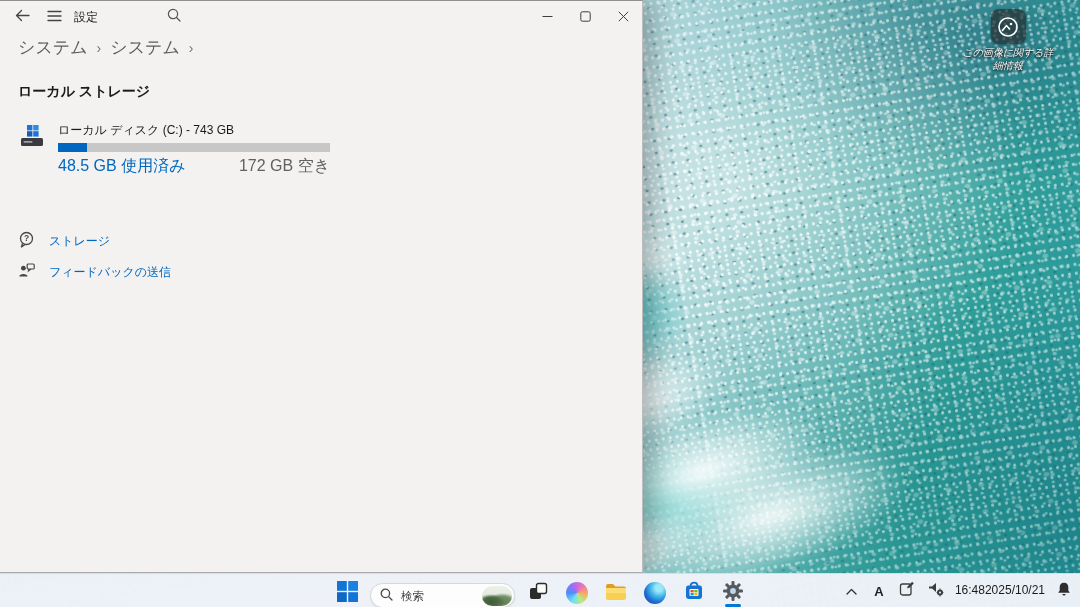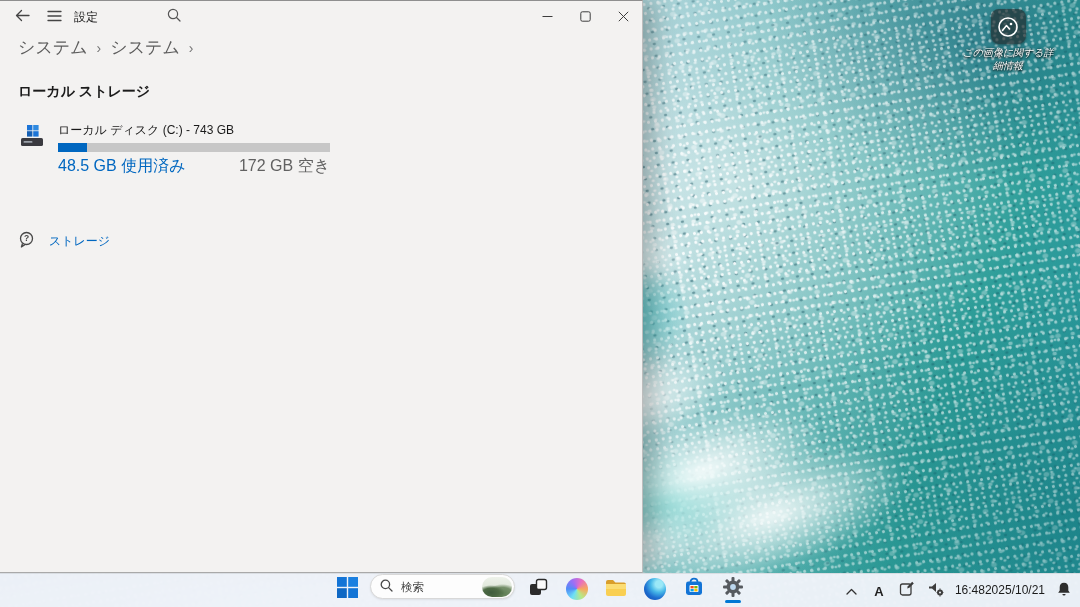--- a/index.html
+++ b/index.html
@@ -98,21 +98,21 @@
   .free-label{color:#616161;}
 
   .footer-links{margin:54px 0 0 18px;}
   .f-link{display:flex;align-items:center;gap:14px;margin-bottom:10px;cursor:pointer;}
   .f-link-label{font-size:12px;color:#0067c0;}
 
   
   .taskbar{position:absolute;left:0;bottom:0;width:1080px;height:34px;
            background:rgba(240,243,249,.97);border-top:1px solid rgba(0,0,0,.08);}
   .tb-center{position:absolute;left:50%;top:0;height:34px;transform:translateX(-50%);
-             display:flex;align-items:flex-start;gap:7px;}
+             display:flex;align-items:flex-end;gap:7px;}
   .task-btn{position:relative;width:32px;height:30px;border-radius:5px;display:flex;
             align-items:center;justify-content:center;cursor:pointer;}
   .searchbox{display:flex;align-items:center;width:145px;height:25px;border-radius:13px;
              background:#fdfdfd;border:1px solid #d8d8d8;box-shadow:0 1px 2px rgba(0,0,0,.08);
              padding:0 2px 0 9px;cursor:text;}
   .searchbox input{border:none;outline:none;background:transparent;width:78px;font-size:11.5px;
              color:#3c3c3c;margin-left:6px;font-family:"Liberation Sans",sans-serif;}
   .searchbox input::placeholder{color:#3f3f3f;opacity:1;}
   .search-thumb{margin-left:auto;width:30px;height:20px;border-radius:10px;
      background:
@@ -247,20 +247,31 @@
       <div class="f-link">
         <span>
           <svg width="17" height="17" viewBox="0 0 17 17">
             <circle cx="8.5" cy="7.5" r="6" fill="none" stroke="#474747" stroke-width="1.3"></circle>
             <path d="M4.5 12.5 L3.4 16 L7.2 13.5" fill="none" stroke="#474747" stroke-width="1.3" stroke-linejoin="round"></path>
             <text x="8.5" y="10.4" font-size="8.5" font-family="Liberation Sans, sans-serif" font-weight="bold" fill="#474747" text-anchor="middle">?</text>
           </svg>
         </span>
         <span class="f-link-label">ストレージ</span>
       </div>
+      <div class="f-link">
+        <span>
+          <svg width="17" height="17" viewBox="0 0 17 17">
+            <circle cx="5.4" cy="6.2" r="2.4" fill="#474747"></circle>
+            <path d="M1.2 14.5 c0-3.4 8.4-3.4 8.4 0 z" fill="#474747"></path>
+            <rect x="9.2" y="2" width="7" height="5" rx="1" fill="none" stroke="#474747" stroke-width="1.2"></rect>
+            <path d="M11 7 L10.4 9 L13 7" fill="none" stroke="#474747" stroke-width="1.1"></path>
+          </svg>
+        </span>
+        <span class="f-link-label">フィードバックの送信</span>
+      </div>
     </div>
   </div>
 
   <div class="taskbar">
 
     <div class="tb-center">
       <div class="task-btn">
         <span>
           <svg width="21" height="21" viewBox="0 0 21 21">
             <rect x="0" y="0" width="9.8" height="9.8" fill="#1374d6"></rect>

